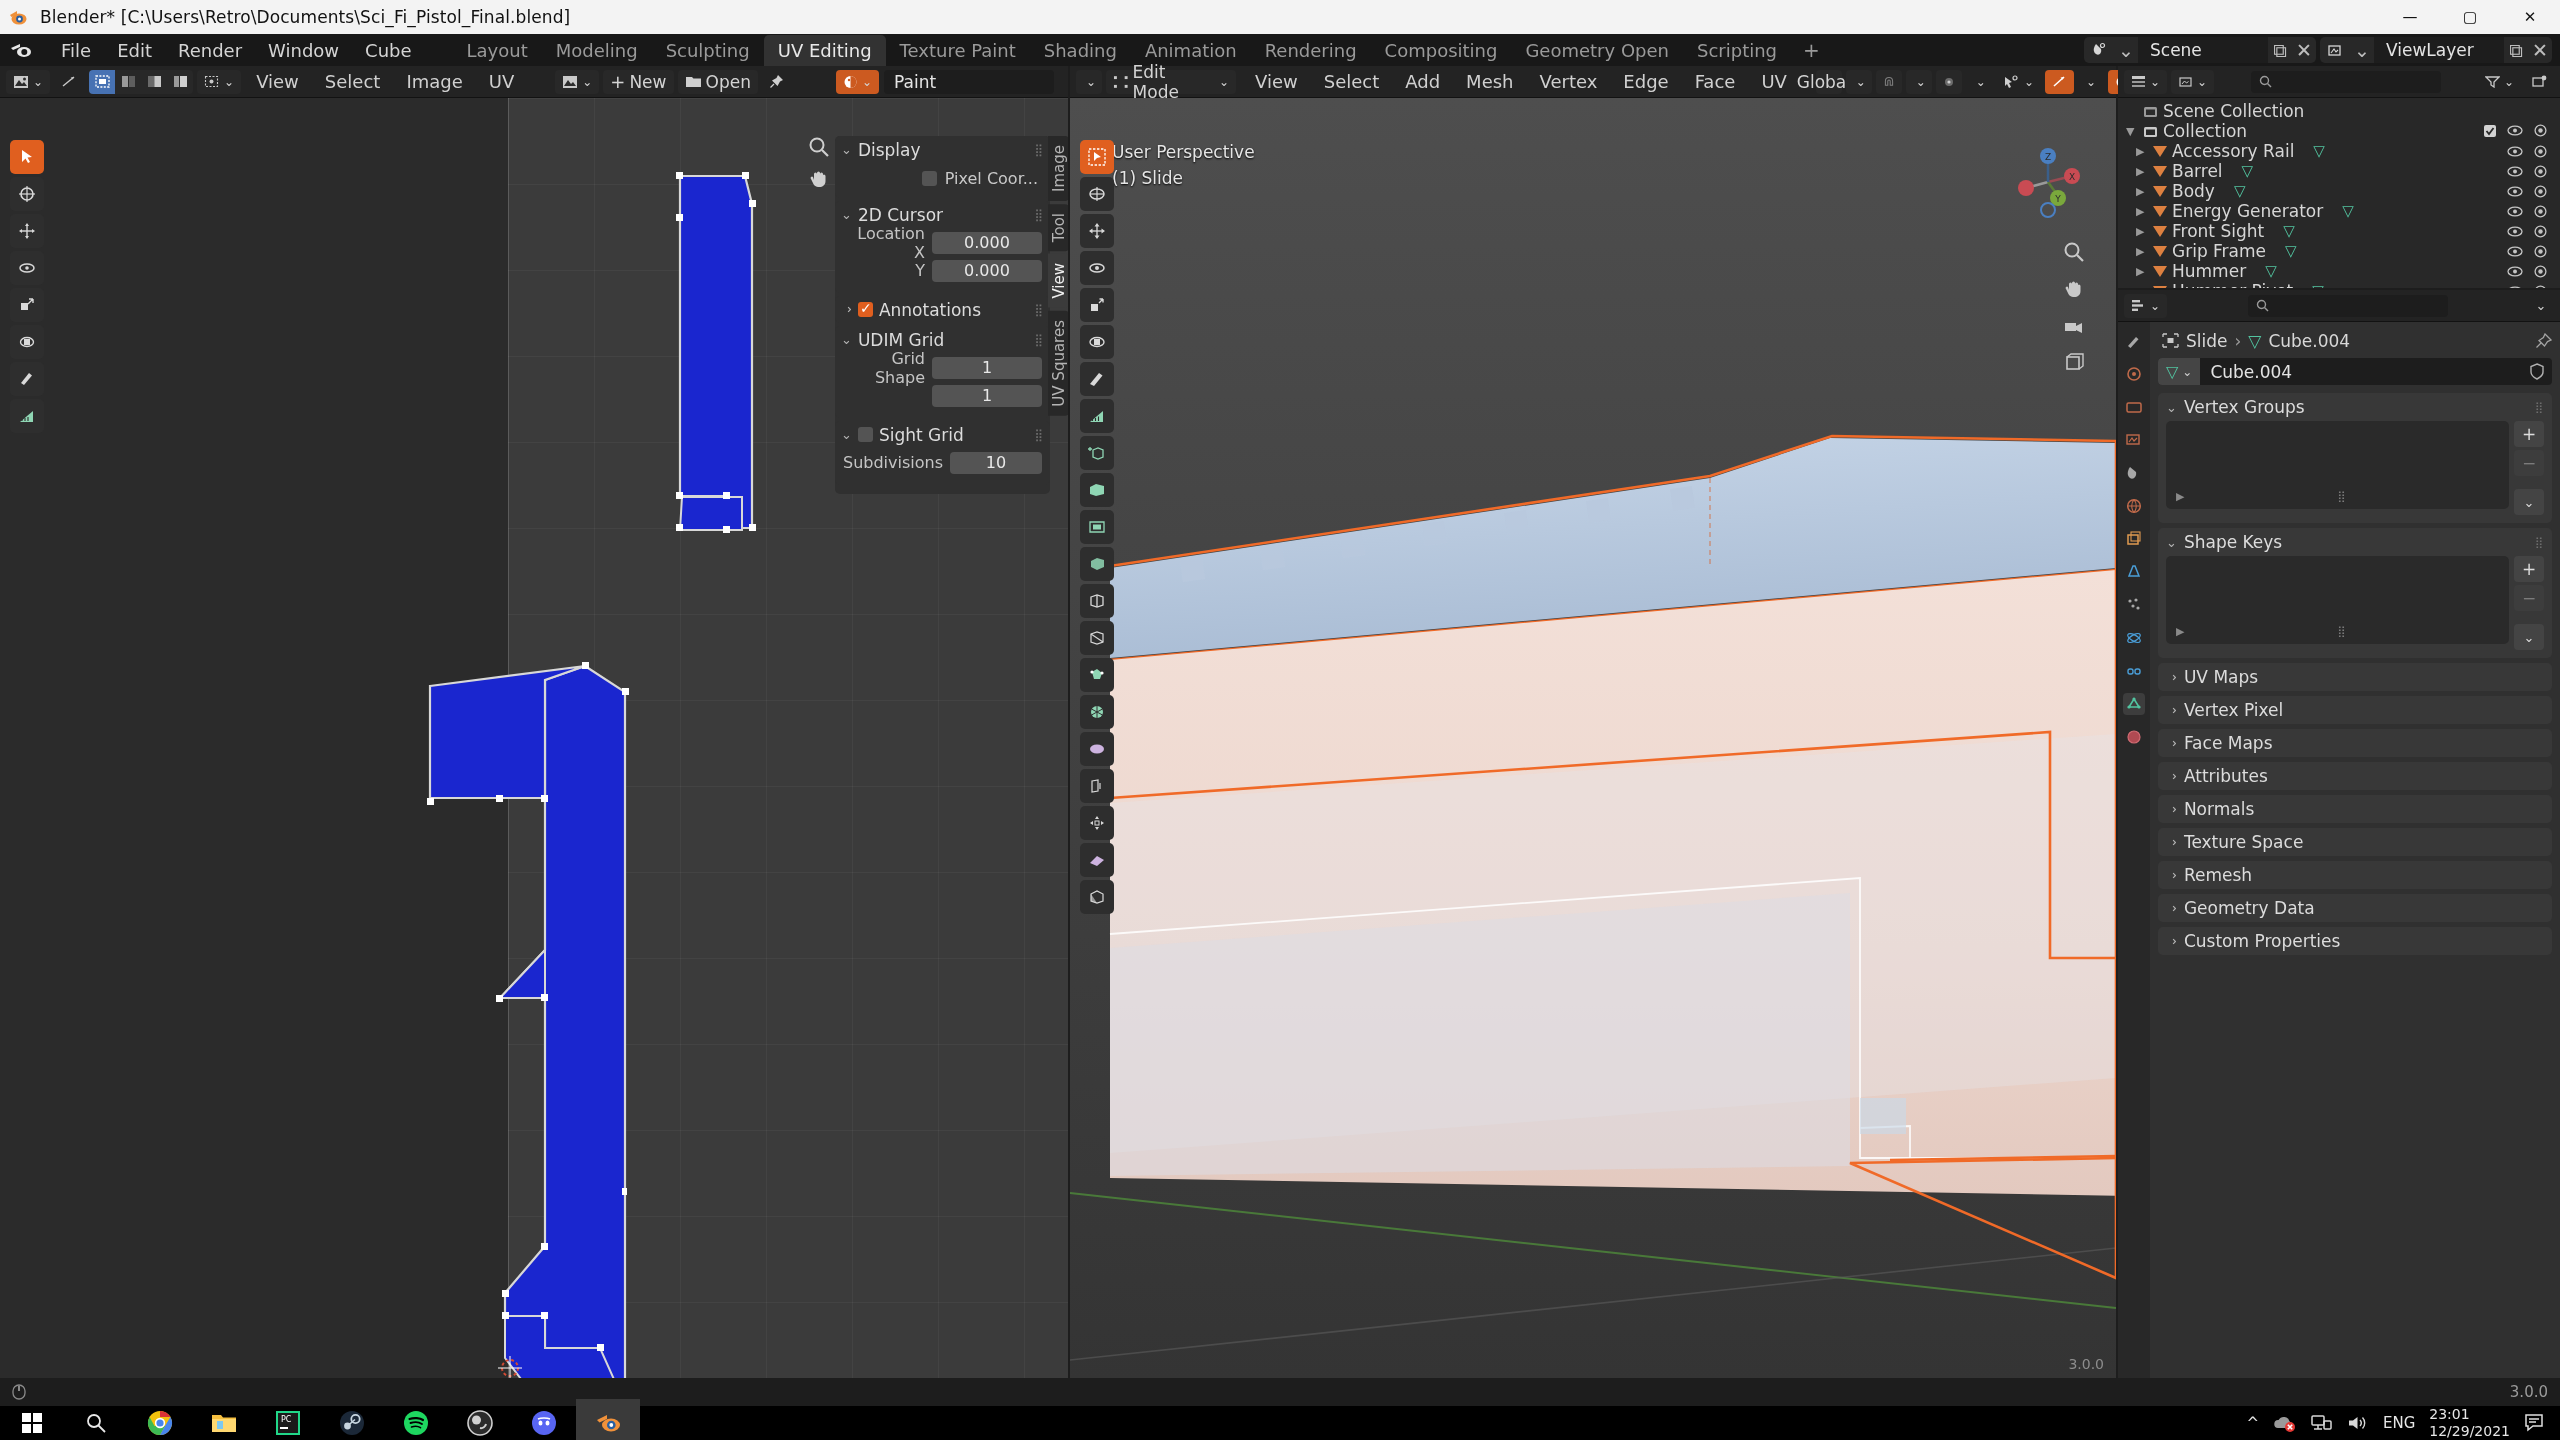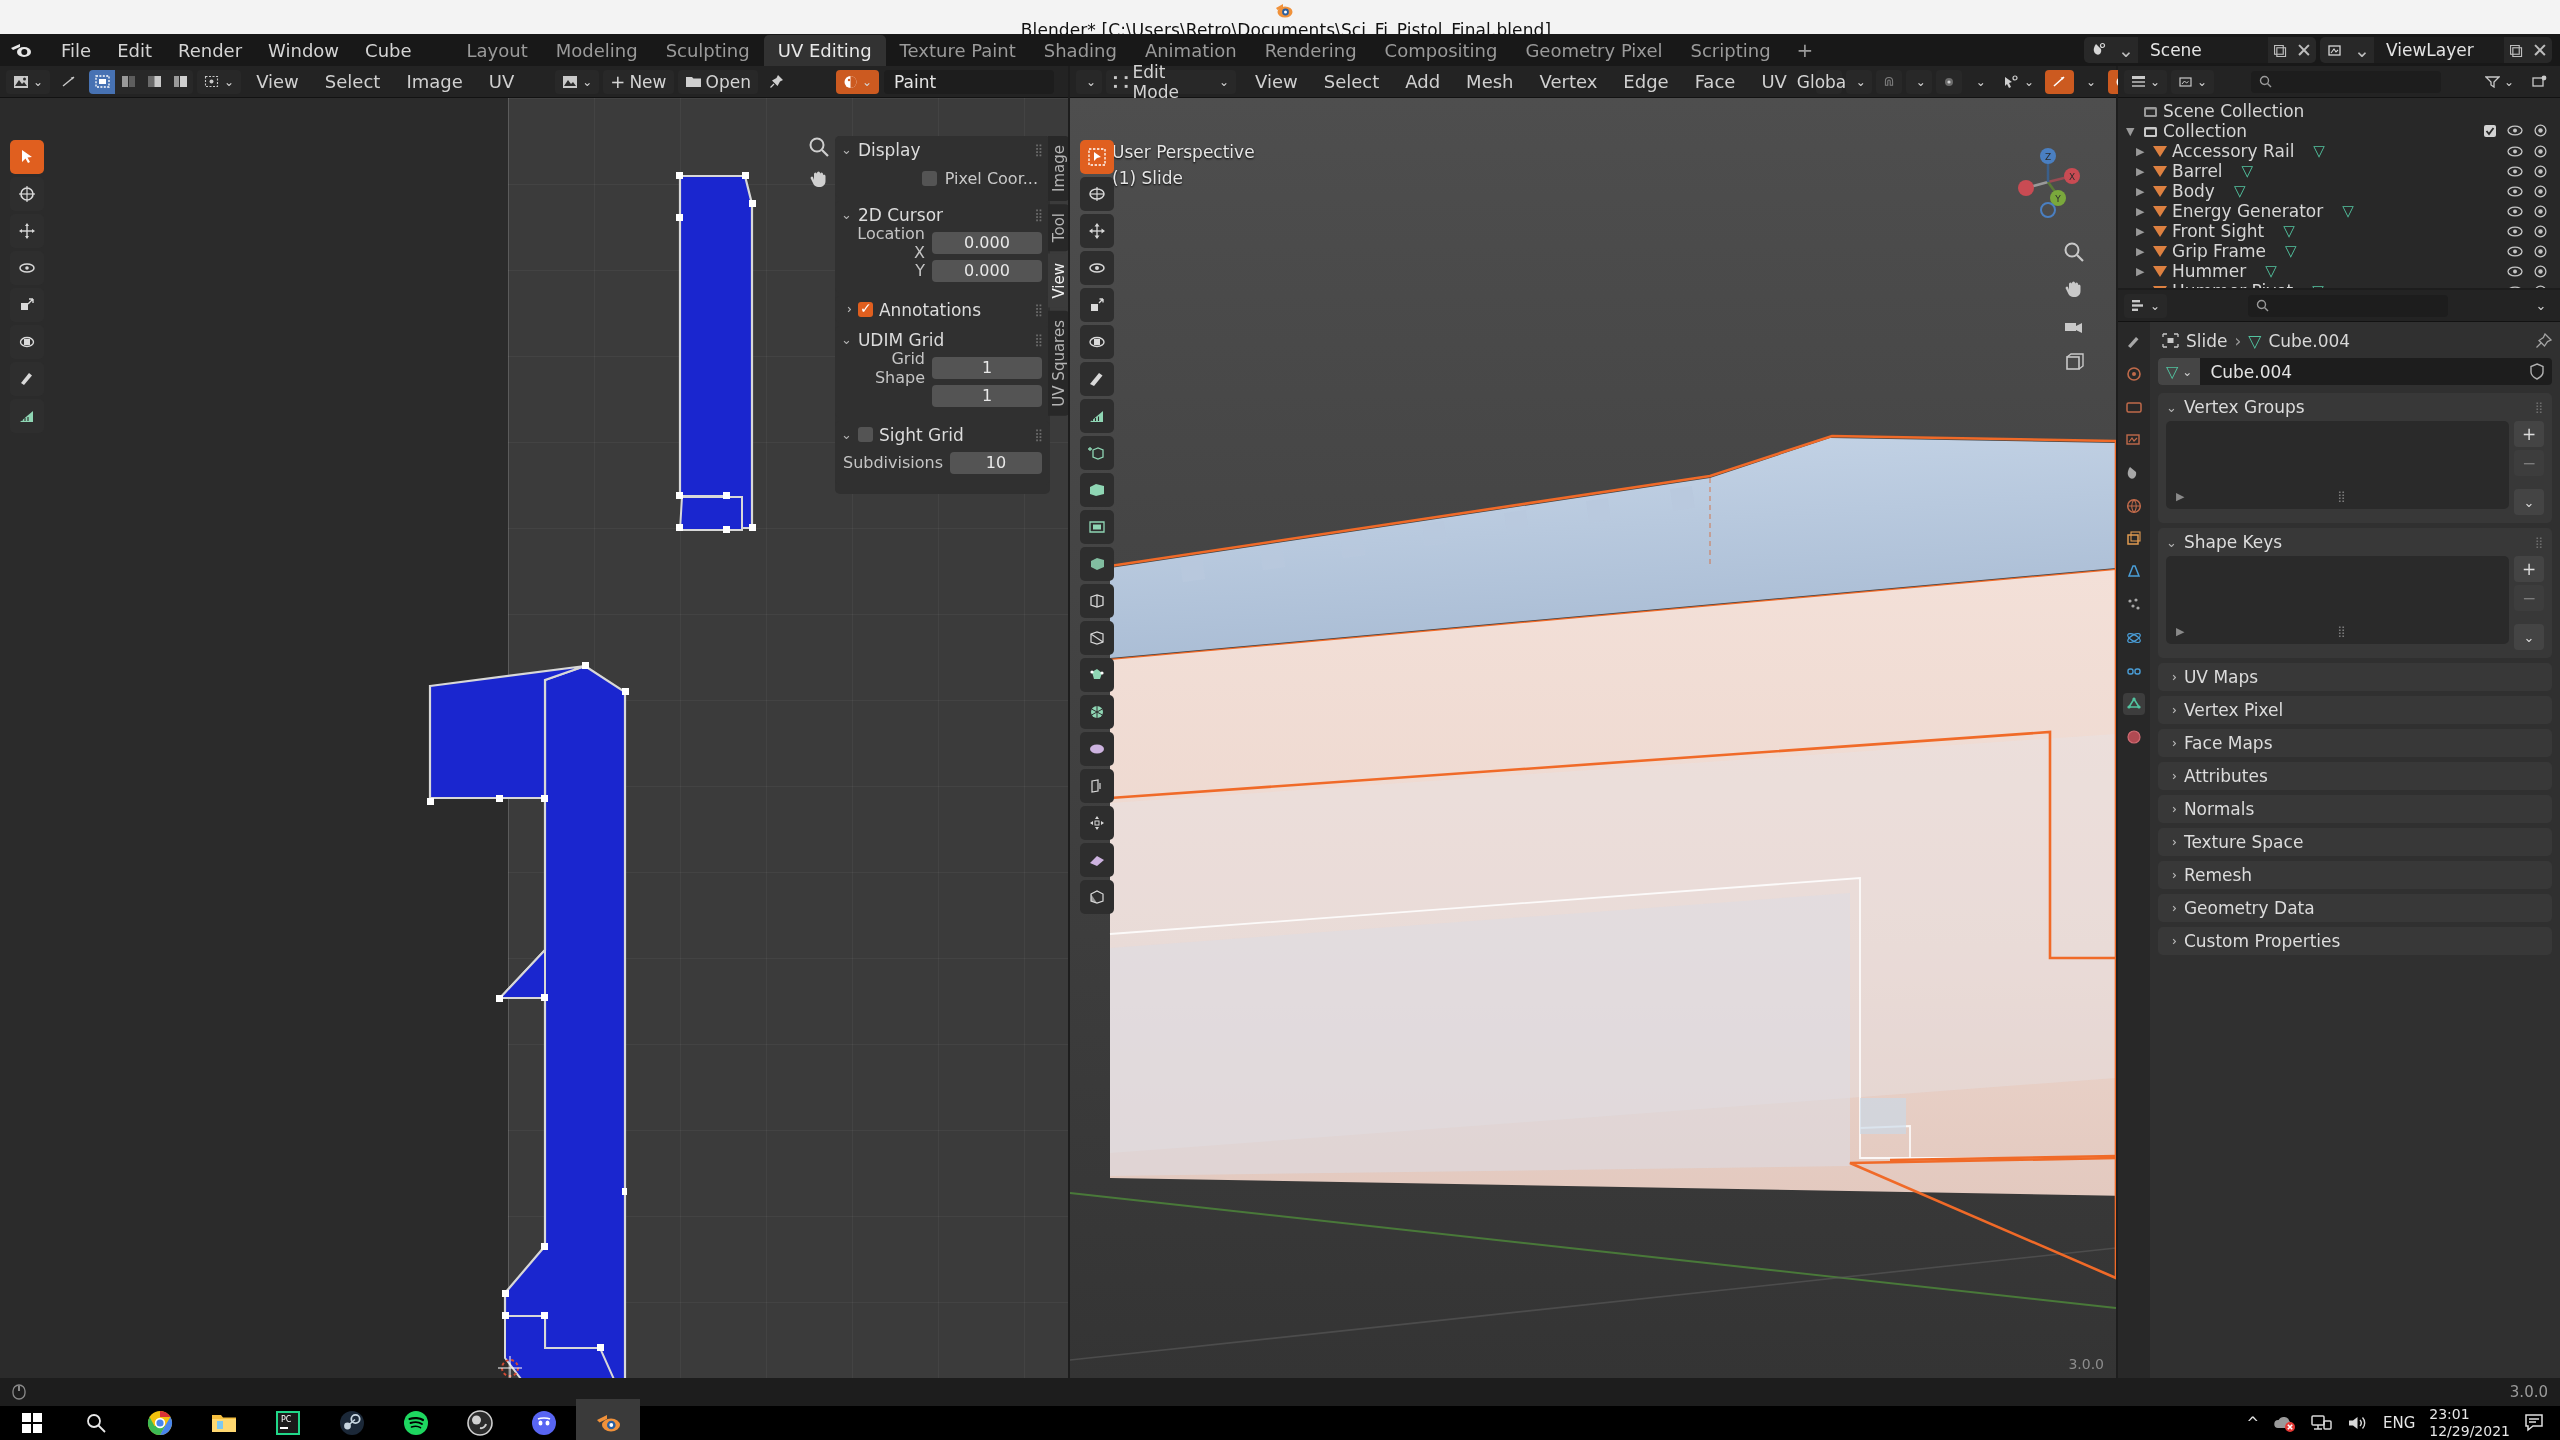--- a/index.html
+++ b/index.html
@@ -8,21 +8,21 @@
     background:#1d1d1d;
     font-family:"DejaVu Sans", sans-serif;
     font-size:19px; color:#e4e4e4;
     -webkit-font-smoothing:antialiased;
   }
   .app { position:relative; width:2560px; height:1440px; }
 
   
   .winbar {
     position:absolute; left:0; top:0; width:2560px; height:34px;
-    background:#f3f3f3; color:#111; display:flex; align-items:center;flex-direction:column;
+    background:#f3f3f3; color:#111; display:flex; align-items:center;
   }
   .winbar .wtitle { margin-left:12px; font-size:17px; letter-spacing:.1px; }
   .blender-logo-sm { width:20px; height:20px; margin-left:8px; }
   .wbtns { margin-left:auto; display:flex; height:34px; }
   .wbtn { width:60px; height:34px; display:flex; align-items:center; justify-content:center;
           font-size:15px; color:#111; }
 
   
   .topbar {
     position:absolute; left:0; top:34px; width:2560px; height:32px;
@@ -221,21 +221,21 @@
     <div class="ws-tabs">
       <div class="ws-tab">Layout</div>
       <div class="ws-tab">Modeling</div>
       <div class="ws-tab">Sculpting</div>
       <div class="ws-tab active">UV Editing</div>
       <div class="ws-tab">Texture Paint</div>
       <div class="ws-tab">Shading</div>
       <div class="ws-tab">Animation</div>
       <div class="ws-tab">Rendering</div>
       <div class="ws-tab">Compositing</div>
-      <div class="ws-tab">Geometry Pixel</div>
+      <div class="ws-tab">Geometry Open</div>
       <div class="ws-tab">Scripting</div>
       <div class="ws-plus">+</div>
     </div>
 
     <div class="topbar-right">
       <div class="fieldbox">
         <span class="ic">
           <svg width="16" height="16" viewBox="0 0 16 16">
               <path d="M5 2 C2 6 2 10 5 12 C8 14 11 11 10 7 Z" fill="#d6d6d6"></path>
               <circle cx="11.5" cy="3.5" r="2" fill="none" stroke="#d6d6d6" stroke-width="1.2"></circle>

